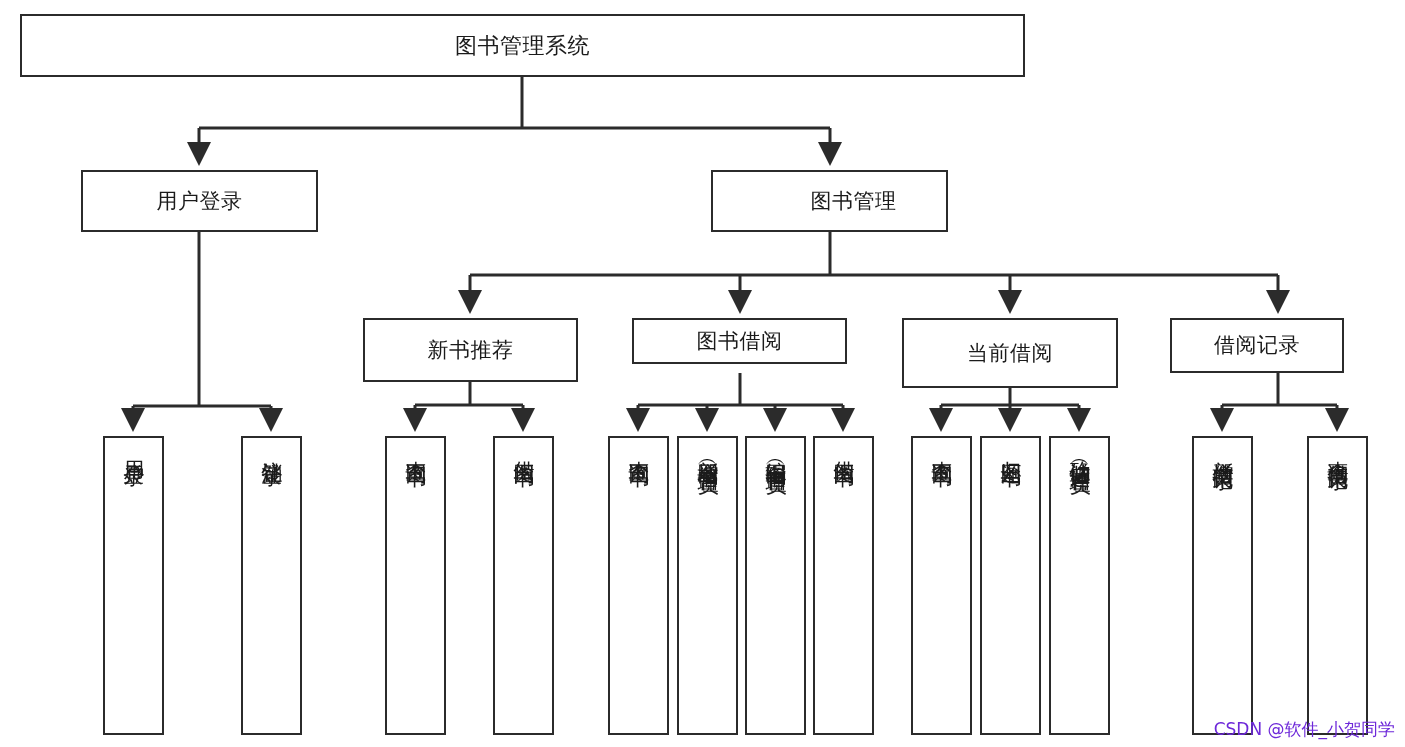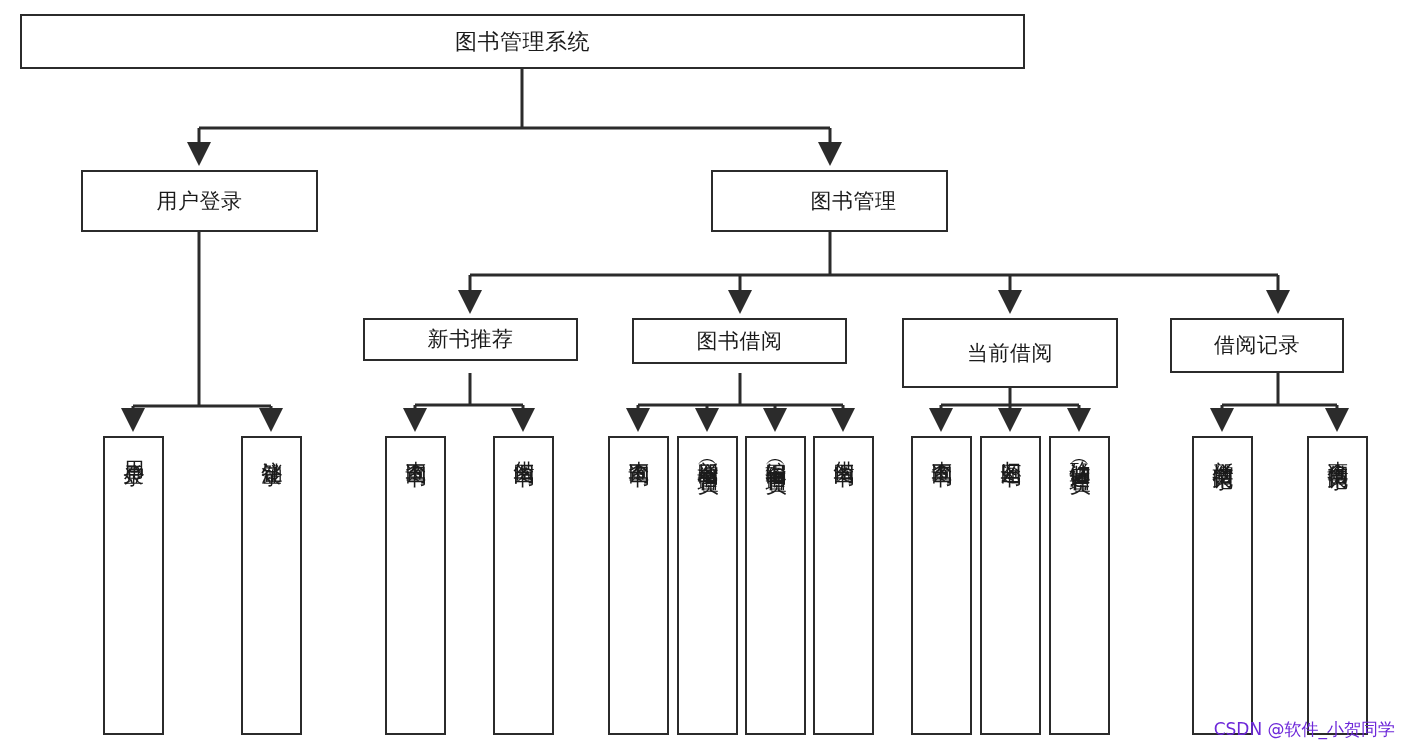--- a/index.html
+++ b/index.html
@@ -136,32 +136,32 @@
     </g>
 
     <g stroke="#2b2b2b" stroke-width="3" fill="none">
       <path d="M 1278 373 L 1278 405"></path>
       <path d="M 1222 405 L 1337 405"></path>
       <path d="M 1222 405 L 1222 428" marker-end="url(#arrow)"></path>
       <path d="M 1337 405 L 1337 428" marker-end="url(#arrow)"></path>
     </g>
   </svg>
 
-  <div class="node horizontal root" style="left:20px; top:14px; width:1005px; height:55px;">
+  <div class="node horizontal root" style="left:20px; top:14px; width:1005px; height:63px;">
     <span class="node-label">图书管理系统</span>
   </div>
 
   <div class="node horizontal level2" style="left:81px; top:170px; width:237px; height:62px;">
     <span class="node-label">用户登录</span>
   </div>
   <div class="node horizontal level2" style="left:711px; top:170px; width:237px; height:62px;padding-left:48px;">
     <span class="node-label">图书管理</span>
   </div>
 
-  <div class="node horizontal level3" style="left:363px; top:318px; width:215px; height:43px;">
+  <div class="node horizontal level3" style="left:363px; top:318px; width:215px; height:64px;">
     <span class="node-label">新书推荐</span>
   </div>
   <div class="node horizontal level3" style="left:632px; top:318px; width:215px; height:46px;">
     <span class="node-label">图书借阅</span>
   </div>
   <div class="node horizontal level3" style="left:902px; top:318px; width:216px; height:70px;">
     <span class="node-label">当前借阅</span>
   </div>
   <div class="node horizontal level3" style="left:1170px; top:318px; width:174px; height:55px;">
     <span class="node-label">借阅记录</span>

